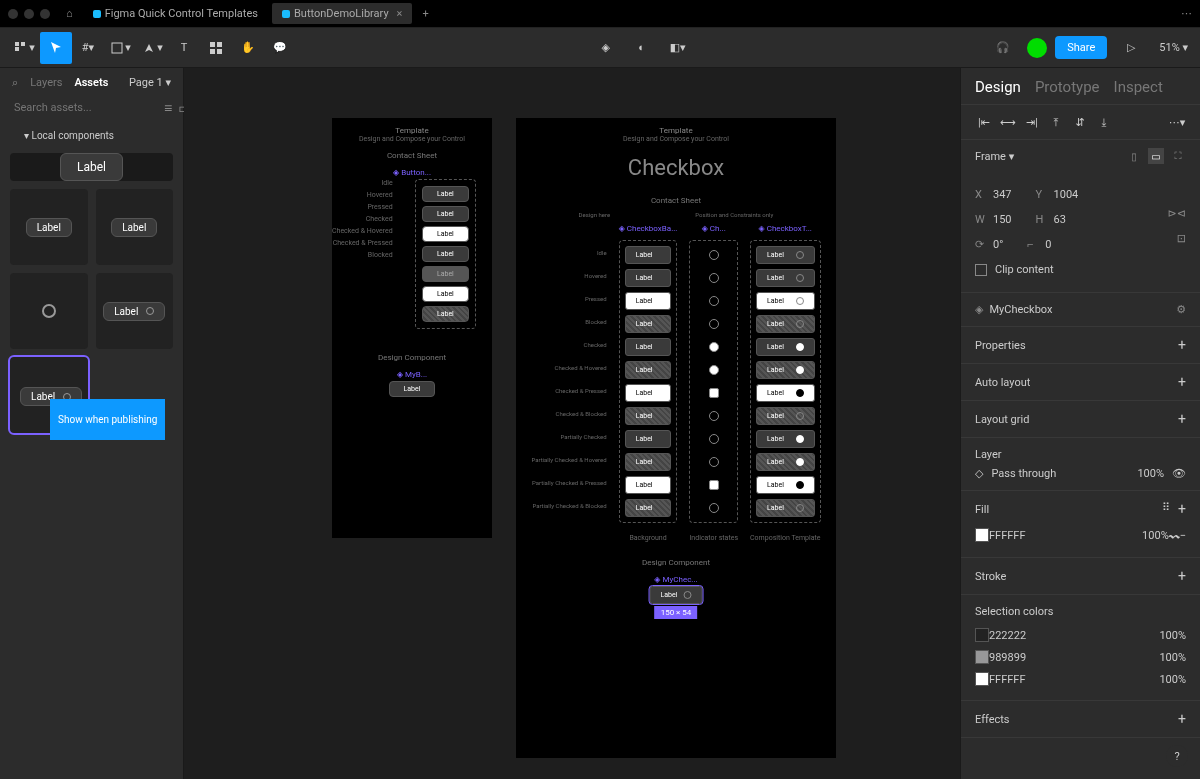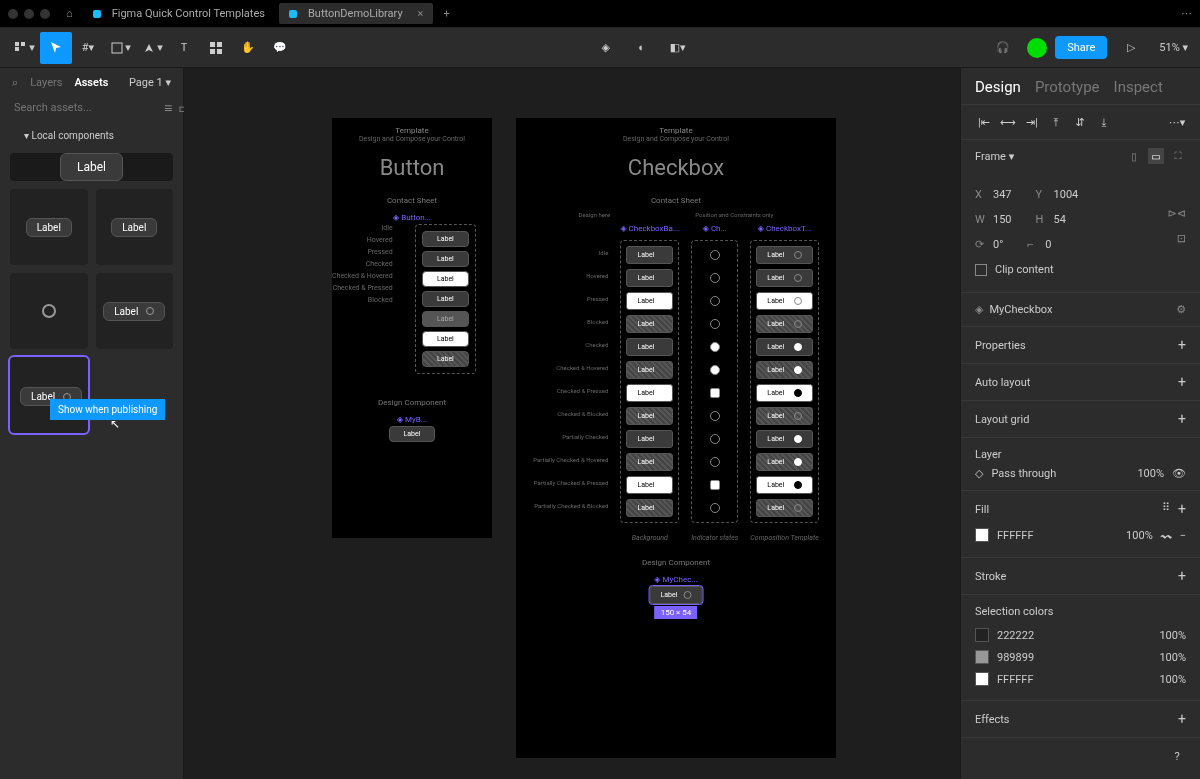--- a/index.html
+++ b/index.html
@@ -1,20 +1,20 @@
 <!DOCTYPE html>
 <html><head>
 <meta charset="utf-8">
 <style>
 * { margin:0; padding:0; box-sizing:border-box; font-family:-apple-system,BlinkMacSystemFont,"Segoe UI",Roboto,sans-serif; }
 body { background:#000; color:#ccc; font-size:11px; overflow:hidden; width:1200px; height:779px; }
 .topbar { height:28px; background:#000; display:flex; align-items:center; padding:0 8px; border-bottom:1px solid #222; }
 .traffic { display:flex; gap:6px; margin-right:12px; }
 .traffic span { width:10px; height:10px; border-radius:50%; background:#333; display:inline-block; }
-.tab { display:flex; align-items:center; padding:4px 10px; gap:11px; color:#aaa; font-size:11px; border-radius:2px; margin-right:4px; cursor:pointer; }
+.tab { display:flex; align-items:center; padding:4px 10px; gap:4px; color:#aaa; font-size:11px; border-radius:2px; margin-right:4px; cursor:pointer; }
 .tab.active { background:#2c2c2c; }
 .tab .dot { width:8px; height:8px; background:#1abcfe; border-radius:2px; display:inline-block; }
 .tab .close { color:#888; margin-left:4px; }
 .plus { color:#888; padding:2px 6px; cursor:pointer; }
 .more { margin-left:auto; color:#888; cursor:pointer; }
 .home-icon { color:#888; padding:4px; cursor:pointer; margin-right:6px; }
 .toolbar { height:40px; background:#2c2c2c; display:flex; align-items:center; padding:0 8px; border-bottom:1px solid #1a1a1a; }
 .tool { width:32px; height:32px; display:flex; align-items:center; justify-content:center; color:#ccc; cursor:pointer; border-radius:2px; }
 .tool.active { background:#0d99ff; color:#fff; }
 .tool svg { width:16px; height:16px; }
@@ -34,21 +34,21 @@
 .search-row .ic { color:#888; cursor:pointer; font-size:14px; }
 .section-hdr { padding:8px 24px 4px; color:#ccc; font-size:10px; cursor:pointer; }
 .assets { padding:8px 10px; display:flex; flex-direction:column; gap:8px; }
 .asset-row { display:flex; gap:8px; }
 .asset-card { flex:1; background:#222; border-radius:4px; height:76px; display:flex; align-items:center; justify-content:center; position:relative; }
 .asset-card.large { height:80px; background:#1a1a1a; }
 .asset-card.selected { outline:2px solid #7b61ff; }
 .asset-label { background:#3a3a3a; color:#fff; padding:6px 16px; border-radius:6px; font-size:12px; border:1px solid #555; }
 .asset-label.sm { padding:3px 10px; font-size:10px; }
 .asset-circle { width:14px; height:14px; border:2px solid #999; border-radius:50%; }
-.asset-hover-menu { position:absolute; background:#0d99ff; color:#fff; padding:5px 8px; font-size:10px; white-space:nowrap; left:40px; top:42px; z-index:5; }
+.asset-hover-menu { position:absolute; background:#0d99ff; color:#fff; padding:15px 8px; font-size:10px; white-space:nowrap; left:40px; top:42px; z-index:5; }
 .cursor-img { position:absolute; left:100px; top:60px; font-size:12px; color:#fff; }
 .canvas { flex:1; background:#1e1e1e; position:relative; overflow:hidden; }
 .frame { position:absolute; background:#000000; }
 .frame-hdr { text-align:center; color:#888; font-size:8px; padding:8px 0 2px; }
 .frame-hdr .sub { color:#666; font-size:7px; display:block; }
 .frame-title { text-align:center; color:#888; font-size:22px; font-weight:400; padding:10px 0; }
 .frame-sh { text-align:center; color:#777; font-size:8px; padding:6px 0; }
 .comp-tag { color:#7b61ff; font-size:8px; text-align:center; margin:2px 0; }
 .variant-area { border:1px dashed #555; border-radius:4px; margin:0 auto; padding:6px; }
 .state-lbl { color:#666; font-size:7px; text-align:right; width:80px; }
@@ -64,21 +64,21 @@
 .cb-variant { border:1px dashed #555; border-radius:4px; padding:5px; display:flex; flex-direction:column; gap:5px;}
 .cb-item { background:#3a3a3a; border:1px solid #555; border-radius:3px; padding:2px 10px; color:#fff; font-size:7px; display:flex; align-items:center; gap:6px; height:18px;}
 .cb-item.white { background:#fff; color:#000; }
 .cb-item.stripe { background:repeating-linear-gradient(45deg,#555,#555 2px,#444 2px,#444 4px);}
 .cb-item .c { width:8px; height:8px; border:1px solid #888; border-radius:50%; margin-left:auto; }
 .cb-item .c.fill { background:#000; border-color:#000; }
 .cb-item .c.fillw { background:#fff; border-color:#fff; }
 .cb-ind { width:10px; height:10px; border:1px solid #888; border-radius:50%; margin:4px auto; }
 .cb-ind.fill { background:#fff; }
 .cb-ind.sq { border-radius:2px; }
-.cb-caption { text-align:center; color:#666; font-size:7px; padding:6px 0 2px;font-style:italic; }
+.cb-caption { text-align:center; color:#666; font-size:7px; padding:6px 0 2px; }
 .sel-frame { outline:1px solid #7b61ff; }
 .dim-tag { background:#7b61ff; color:#fff; font-size:8px; padding:2px 6px; position:absolute; left:50%; transform:translateX(-50%); bottom:-16px; white-space:nowrap;}
 .right-panel { width:240px; background:#2c2c2c; border-left:1px solid #1a1a1a; overflow-y:auto; }
 .rp-tabs { display:flex; padding:10px 14px 8px; gap:14px; border-bottom:1px solid #383838; }
 .rp-tab { color:#777; cursor:pointer; font-size:15px; }
 .rp-tab.active { color:#fff; }
 .rp-align { display:flex; gap:6px; padding:8px 14px; border-bottom:1px solid #383838; }
 .rp-align span { width:18px; height:18px; display:flex; align-items:center; justify-content:center; color:#ccc; cursor:pointer; }
 .rp-section { padding:10px 14px; border-bottom:1px solid #383838; }
 .rp-section-hdr { display:flex; justify-content:space-between; align-items:center; color:#ccc; font-size:11px; }
@@ -88,21 +88,21 @@
 .rp-field .val { color:#ccc; }
 .rp-field-pair { display:flex; gap:24px; }
 .frame-type { display:flex; align-items:center; padding:8px 14px; justify-content:space-between; }
 .frame-type .sel { color:#ccc; cursor:pointer; }
 .frame-type .icons { display:flex; gap:6px; }
 .frame-type .icons span { width:16px; height:16px; display:flex; align-items:center; justify-content:center; color:#888; cursor:pointer; font-size:10px; }
 .frame-type .icons span.act { background:#444; color:#fff; }
 .comp-link { display:flex; align-items:center; gap:6px; padding:10px 14px; border-bottom:1px solid #383838; color:#ccc; }
 .comp-link .dia { color:#888; }
 .comp-link .adj { margin-left:auto; color:#888; cursor:pointer; }
-.color-row { display:flex; align-items:center; gap:8px; padding:4px 0; }
+.color-row { display:flex; align-items:center; padding:4px 0; }
 .color-sw { width:14px; height:14px; border:1px solid #555; }
 .chk { width:12px; height:12px; border:1px solid #888; }
 .help { position:absolute; bottom:12px; right:12px; width:22px; height:22px; background:#2c2c2c; border-radius:50%; display:flex; align-items:center; justify-content:center; color:#ccc; cursor:pointer; }
 </style>
 </head>
 <body>
 
 <div class="topbar">
   <div class="traffic">
       <span></span>
@@ -215,21 +215,20 @@
         </div>
         <div style="flex:1;"></div>
       </div>
     </div>
   </div>
 
   <div class="canvas">
 
     <div class="frame" style="left:148px; top:50px; width:160px; height:420px;">
       <div class="frame-hdr"><span>Template</span><span class="sub">Design and Compose your Control</span></div>
-      <div class="frame-title">Button</div>
       <div class="frame-sh">Contact Sheet</div>
       <div class="comp-tag">◈ <span>Button...</span></div>
       <div style="display:flex;gap:6px;justify-content:center;">
         <div style="display:flex;flex-direction:column;gap:4px;text-align:right;">
           <span class="state-lbl" style="width:auto;">Idle</span>
           <span class="state-lbl" style="width:auto;">Hovered</span>
           <span class="state-lbl" style="width:auto;">Pressed</span>
           <span class="state-lbl" style="width:auto;">Checked</span>
           <span class="state-lbl" style="width:auto;">Checked &amp; Hovered</span>
           <span class="state-lbl" style="width:auto;">Checked &amp; Pressed</span>
@@ -434,21 +433,21 @@
             <span class="val">1004</span>
           </div>
       </div>
       <div class="rp-field-pair">
         <div class="rp-field">
             <span class="lbl">W</span>
             <span class="val">150</span>
           </div>
         <div class="rp-field">
             <span class="lbl">H</span>
-            <span class="val">54</span>
+            <span class="val">63</span>
           </div>
         <span style="margin-left:auto;color:#888;">⊳⊲</span>
       </div>
       <div class="rp-field-pair">
         <div class="rp-field">
             <span class="lbl">⟳</span>
             <span class="val">0°</span>
           </div>
         <div class="rp-field">
             <span class="lbl">⌐</span>

